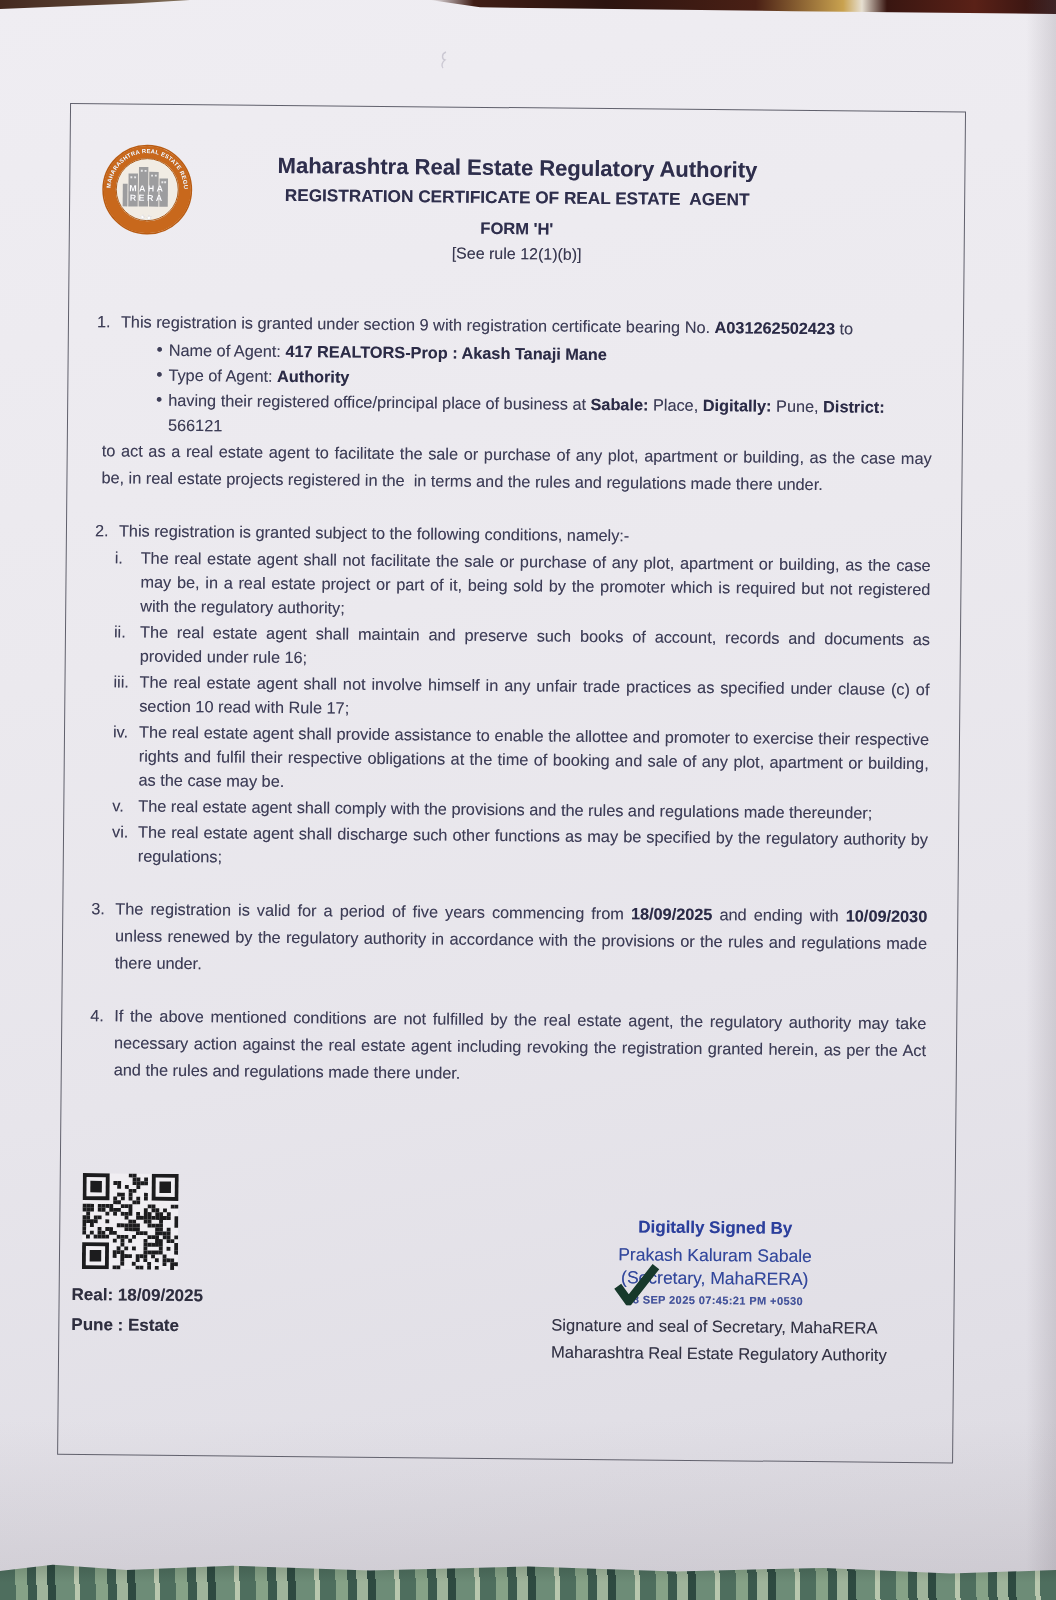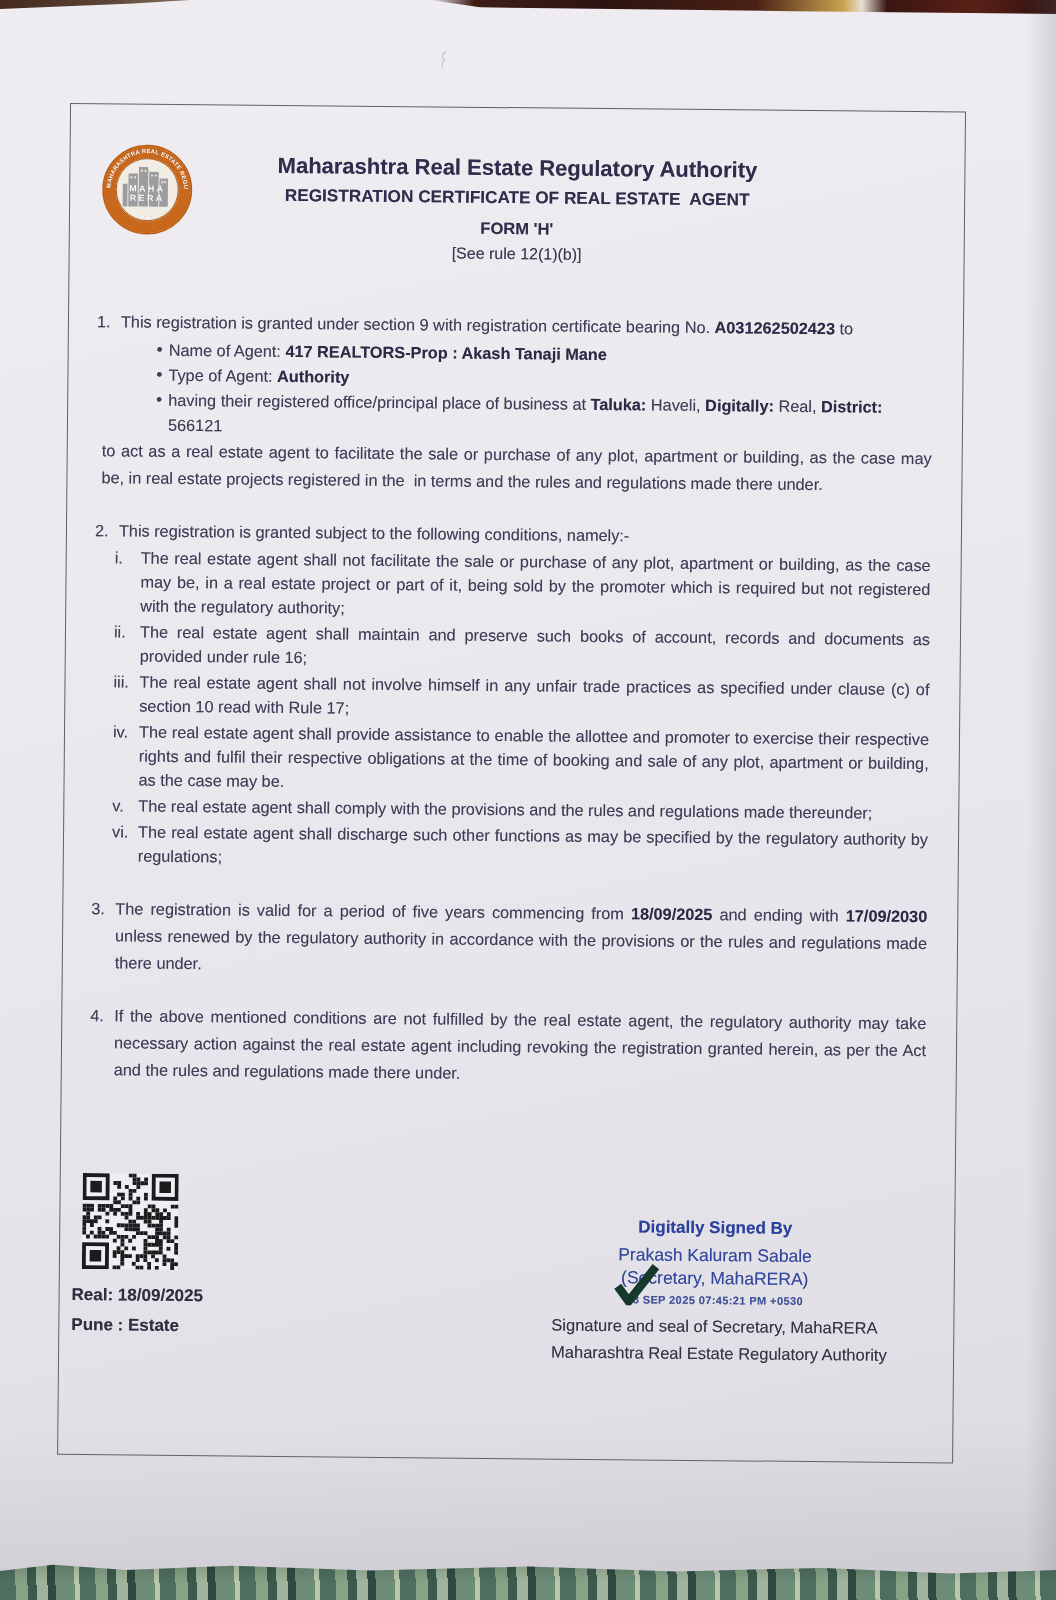--- a/index.html
+++ b/index.html
@@ -137,21 +137,21 @@
 
       <div class="clauses">
 
         <div class="clause first">
           <div class="cnum">1.</div>
           <div class="cbody">
             <p><span>This registration is granted under section 9 with registration certificate bearing No. </span><span class="b">A031262502423</span><span> to</span></p>
             <ul class="bullets">
               <li><span class="dot">•</span><span>Name of Agent: </span><span class="b">417 REALTORS-Prop : Akash Tanaji Mane</span></li>
               <li><span class="dot">•</span><span>Type of Agent: </span><span class="b">Authority</span></li>
-              <li><span class="dot">•</span><span>having their registered office/principal place of business at </span><span class="b">Taluka:</span><span> Haveli, </span><span class="b">Digitally:</span><span> Real, </span><span class="b">District:</span><span> 566121</span></li>
+              <li><span class="dot">•</span><span>having their registered office/principal place of business at </span><span class="b">Sabale:</span><span> Place, </span><span class="b">Digitally:</span><span> Pune, </span><span class="b">District:</span><span> 566121</span></li>
             </ul>
             <p class="cont">to act as a real estate agent to facilitate the sale or purchase of any plot, apartment or building, as the case may be, in real estate projects registered in the&nbsp; in terms and the rules and regulations made there under.</p>
           </div>
         </div>
 
         <div class="clause">
           <div class="cnum">2.</div>
           <div class="cbody">
             <p>This registration is granted subject to the following conditions, namely:-</p>
             <div class="conds">
@@ -179,21 +179,21 @@
                   <div class="clabel">vi.</div>
                   <div class="ctext">The real estate agent shall discharge such other functions as may be specified by the regulatory authority by regulations;</div>
                 </div>
             </div>
           </div>
         </div>
 
         <div class="clause">
           <div class="cnum">3.</div>
           <div class="cbody">
-            <p><span>The registration is valid for a period of five years commencing from </span><span class="b">18/09/2025</span><span> and ending with </span><span class="b">17/09/2030</span><span> unless renewed by the regulatory authority in accordance with the provisions or the rules and regulations made there under.</span></p>
+            <p><span>The registration is valid for a period of five years commencing from </span><span class="b">18/09/2025</span><span> and ending with </span><span class="b">10/09/2030</span><span> unless renewed by the regulatory authority in accordance with the provisions or the rules and regulations made there under.</span></p>
           </div>
         </div>
 
         <div class="clause">
           <div class="cnum">4.</div>
           <div class="cbody">
             <p>If the above mentioned conditions are not fulfilled by the real estate agent, the regulatory authority may take necessary action against the real estate agent including revoking the registration granted herein, as per the Act and the rules and regulations made there under.</p>
           </div>
         </div>
 

